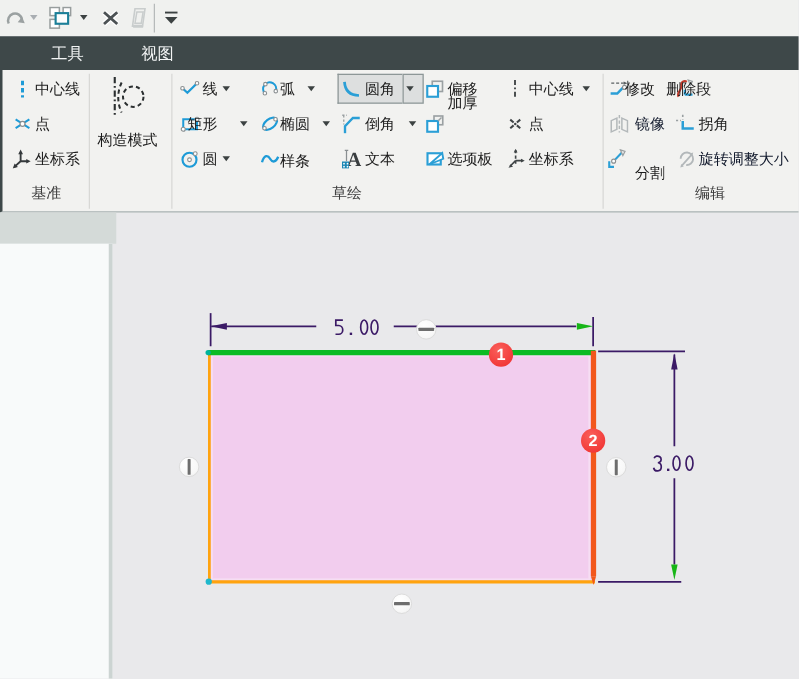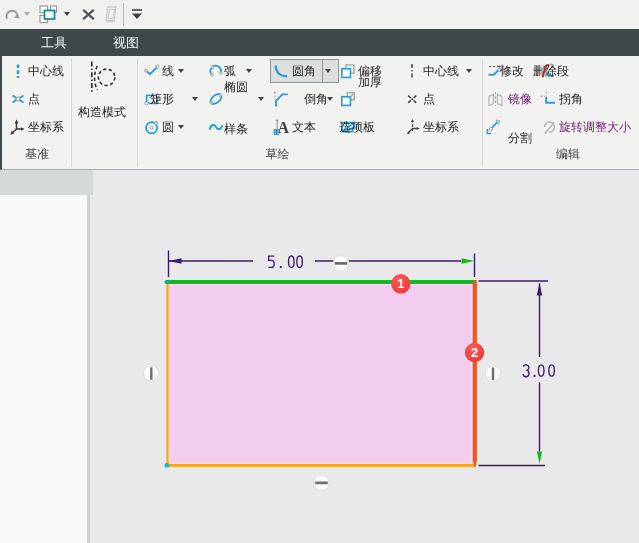--- a/index.html
+++ b/index.html
@@ -1,18 +1,18 @@
 <!DOCTYPE html>
 <html><head><meta charset="utf-8"><style>
 *{margin:0;padding:0;box-sizing:border-box}
 html,body{width:639px;height:543px;overflow:hidden}
 body{position:relative;font-family:"Liberation Sans",sans-serif;background:#e9e9eb}
 .abs{position:absolute}
 .txt{position:absolute;font-size:12px;color:#1c1c1c;line-height:16px;white-space:nowrap}
-.gray{color:#701a75}
+.gray{color:#0f172a}
 .lbl{position:absolute;font-size:12px;color:#3d3d3d;line-height:14px;white-space:nowrap}
 .dd{position:absolute;width:0;height:0;border:3.6px solid transparent;border-top:4.6px solid #3c4242;border-bottom:none}
 .ddg{border-top-color:#a9aeb2}
 .sep{position:absolute;width:1px;background:#d8d8d5}
 </style></head>
 <body>
 
 <div class="abs" style="left:0;top:0;width:639px;height:29px;background:#f0f1ef"></div>
 <svg class="abs" style="left:4px;top:6px" width="18" height="16" viewBox="0 0 18 16">
     <path d="M3 12.8 A 5.6 5.6 0 1 1 13.6 9.6" stroke="#9ba1a1" stroke-width="2" fill="none"></path>
@@ -98,38 +98,38 @@
     <circle cx="12.6" cy="9.9" r="1.4" fill="#fff" stroke="#8a8f91" stroke-width="0.9"></circle>
     <circle cx="4.3" cy="4.3" r="1.4" fill="#fff" stroke="#8a8f91" stroke-width="0.9"></circle>
   </svg>
 <div class="txt" style="left:224px;top:63px">弧</div>
 <div class="dd" style="left:245.9px;top:69px"></div>
 <svg class="abs" style="left:208px;top:91px" width="16" height="16" viewBox="0 0 16 16">
     <ellipse cx="8" cy="8" rx="6.4" ry="3.7" transform="rotate(-38 8 8)" stroke="#1e9bd7" stroke-width="1.7" fill="none"></ellipse>
     <circle cx="3.6" cy="11.6" r="1.4" fill="#fff" stroke="#8a8f91" stroke-width="0.9"></circle>
     <circle cx="12.4" cy="4.4" r="1.4" fill="#fff" stroke="#8a8f91" stroke-width="0.9"></circle>
   </svg>
-<div class="txt" style="left:224px;top:79px">椭圆</div>
+<div class="txt" style="left:224px;top:91px">椭圆</div>
 <div class="dd" style="left:258.4px;top:97px"></div>
 <svg class="abs" style="left:208px;top:119px" width="16" height="16" viewBox="0 0 16 16">
     <path d="M1.6 10.8 C3.4 4.8 6.2 4.8 8.2 8.2 C10 11.2 12.6 11 14.6 6.4" stroke="#1e9bd7" stroke-width="1.9" fill="none"></path>
   </svg>
 <div class="txt" style="left:224px;top:121px">样条</div>
 <div class="abs" style="left:269.5px;top:58.5px;width:52px;height:24.5px;background:#dddfdf;border:1px solid #8d9797;border-right:none"></div>
 <div class="abs" style="left:321.5px;top:58.5px;width:17px;height:24.5px;background:#dddfdf;border:1px solid #8d9797"></div>
 <svg class="abs" style="left:273px;top:63px" width="16" height="16" viewBox="0 0 16 16">
     <path d="M2.6 2.5 C3 9.5 7 13.2 14.2 13.4" stroke="#2b9fd6" stroke-width="2.2" fill="none"></path>
   </svg>
 <div class="txt" style="left:292px;top:63px">圆角</div>
 <div class="dd" style="left:324.9px;top:69px"></div>
 <svg class="abs" style="left:273px;top:91px" width="16" height="16" viewBox="0 0 16 16">
     <path d="M2 1.2 V8.6 M0.8 1.2 H4.6" stroke="#9aa0a2" stroke-width="1.1" stroke-dasharray="1.8 1.5" fill="none"></path>
     <path d="M3 15.6 V9.9 L9.3 3.4 H14.8" stroke="#2b9fd6" stroke-width="1.9" fill="none"></path>
   </svg>
-<div class="txt" style="left:304px;top:91px">倒角</div>
+<div class="txt" style="left:292px;top:91px">倒角</div>
 <div class="dd" style="left:326.9px;top:97px"></div>
 <svg class="abs" style="left:273px;top:119px" width="16" height="16" viewBox="0 0 16 16">
     <path d="M4.2 1.2 V10 M2.8 1.2 H5.6" stroke="#8a8f91" stroke-width="1" fill="none"></path>
     <text x="4.6" y="13.8" font-family="Liberation Serif,serif" font-size="16" font-weight="bold" fill="#3a3e40">A</text>
     <rect x="0.6" y="10.2" width="5.6" height="5.6" fill="#1c87b4"></rect>
     <circle cx="2.2" cy="11.9" r="0.7" fill="#fff"></circle>
     <circle cx="5" cy="11.9" r="0.7" fill="#fff"></circle>
     <circle cx="2.2" cy="14.3" r="0.7" fill="#fff"></circle>
     <circle cx="5" cy="14.3" r="0.7" fill="#fff"></circle>
   </svg>
@@ -142,21 +142,21 @@
 <svg class="abs" style="left:340px;top:91px" width="16" height="16" viewBox="0 0 16 16">
     <rect x="7.2" y="1.8" width="7" height="7" stroke="#9aa0a2" stroke-width="1.3" fill="#f2f2f0"></rect>
     <rect x="1.8" y="5.8" width="8.6" height="8.6" stroke="#2b9fd6" stroke-width="1.7" fill="#fff"></rect>
     <path d="M10.4 5.8 L13.2 3" stroke="#9aa0a2" stroke-width="1.1"></path>
   </svg>
 <div class="txt" style="left:358px;top:74px">加厚</div>
 <svg class="abs" style="left:340px;top:119px" width="16" height="16" viewBox="0 0 16 16">
     <rect x="2" y="3.6" width="10.6" height="9" stroke="#2b9fd6" stroke-width="1.7" fill="#fff"></rect>
     <path d="M3.4 12.6 L13.8 3.4 L14.6 8 Z" stroke="#2b9fd6" stroke-width="1.5" fill="#fff"></path>
   </svg>
-<div class="txt" style="left:339px;top:119px">选项板</div>
+<div class="txt" style="left:358px;top:119px">选项板</div>
 <svg class="abs" style="left:404px;top:63px" width="16" height="16" viewBox="0 0 16 16">
     <line x1="8" y1="1" x2="8" y2="15" stroke="#3f4446" stroke-width="1.5" stroke-dasharray="4 2 1.4 2"></line>
   </svg>
 <div class="txt" style="left:423px;top:63px">中心线</div>
 <div class="dd" style="left:465.9px;top:69px"></div>
 <svg class="abs" style="left:404px;top:91px" width="16" height="16" viewBox="0 0 16 16">
     <path d="M4.2 4.7 L6.9 7 M9.5 9.3 L12.2 11.6 M12.2 4.7 L9.5 7 M6.9 9.3 L4.2 11.6" stroke="#3f4446" stroke-width="1.6" fill="none"></path>
     <circle cx="8.2" cy="8.15" r="1" fill="#3f4446"></circle>
   </svg>
 <div class="txt" style="left:423px;top:91px">点</div>

